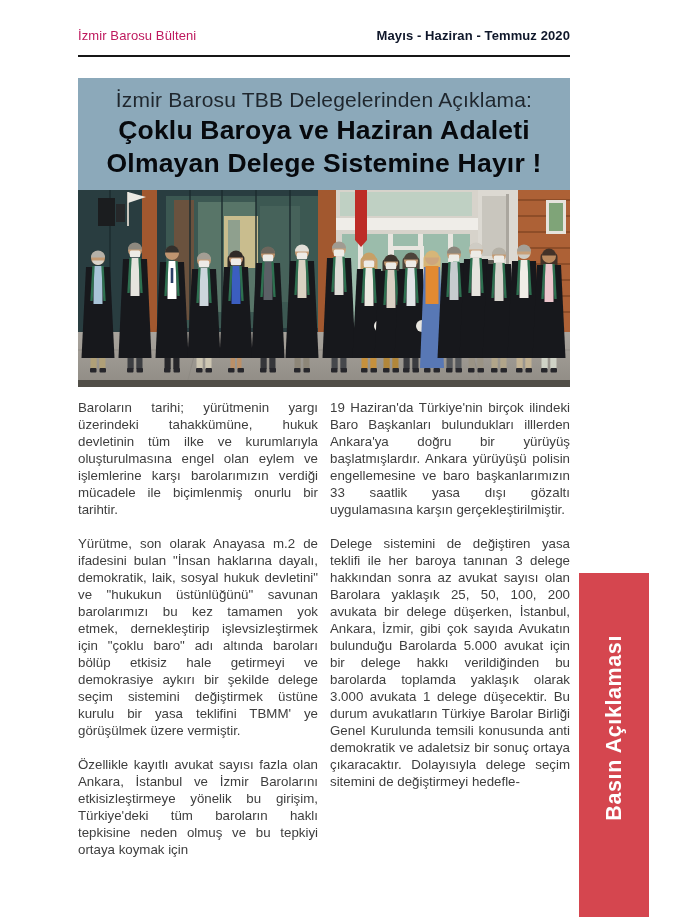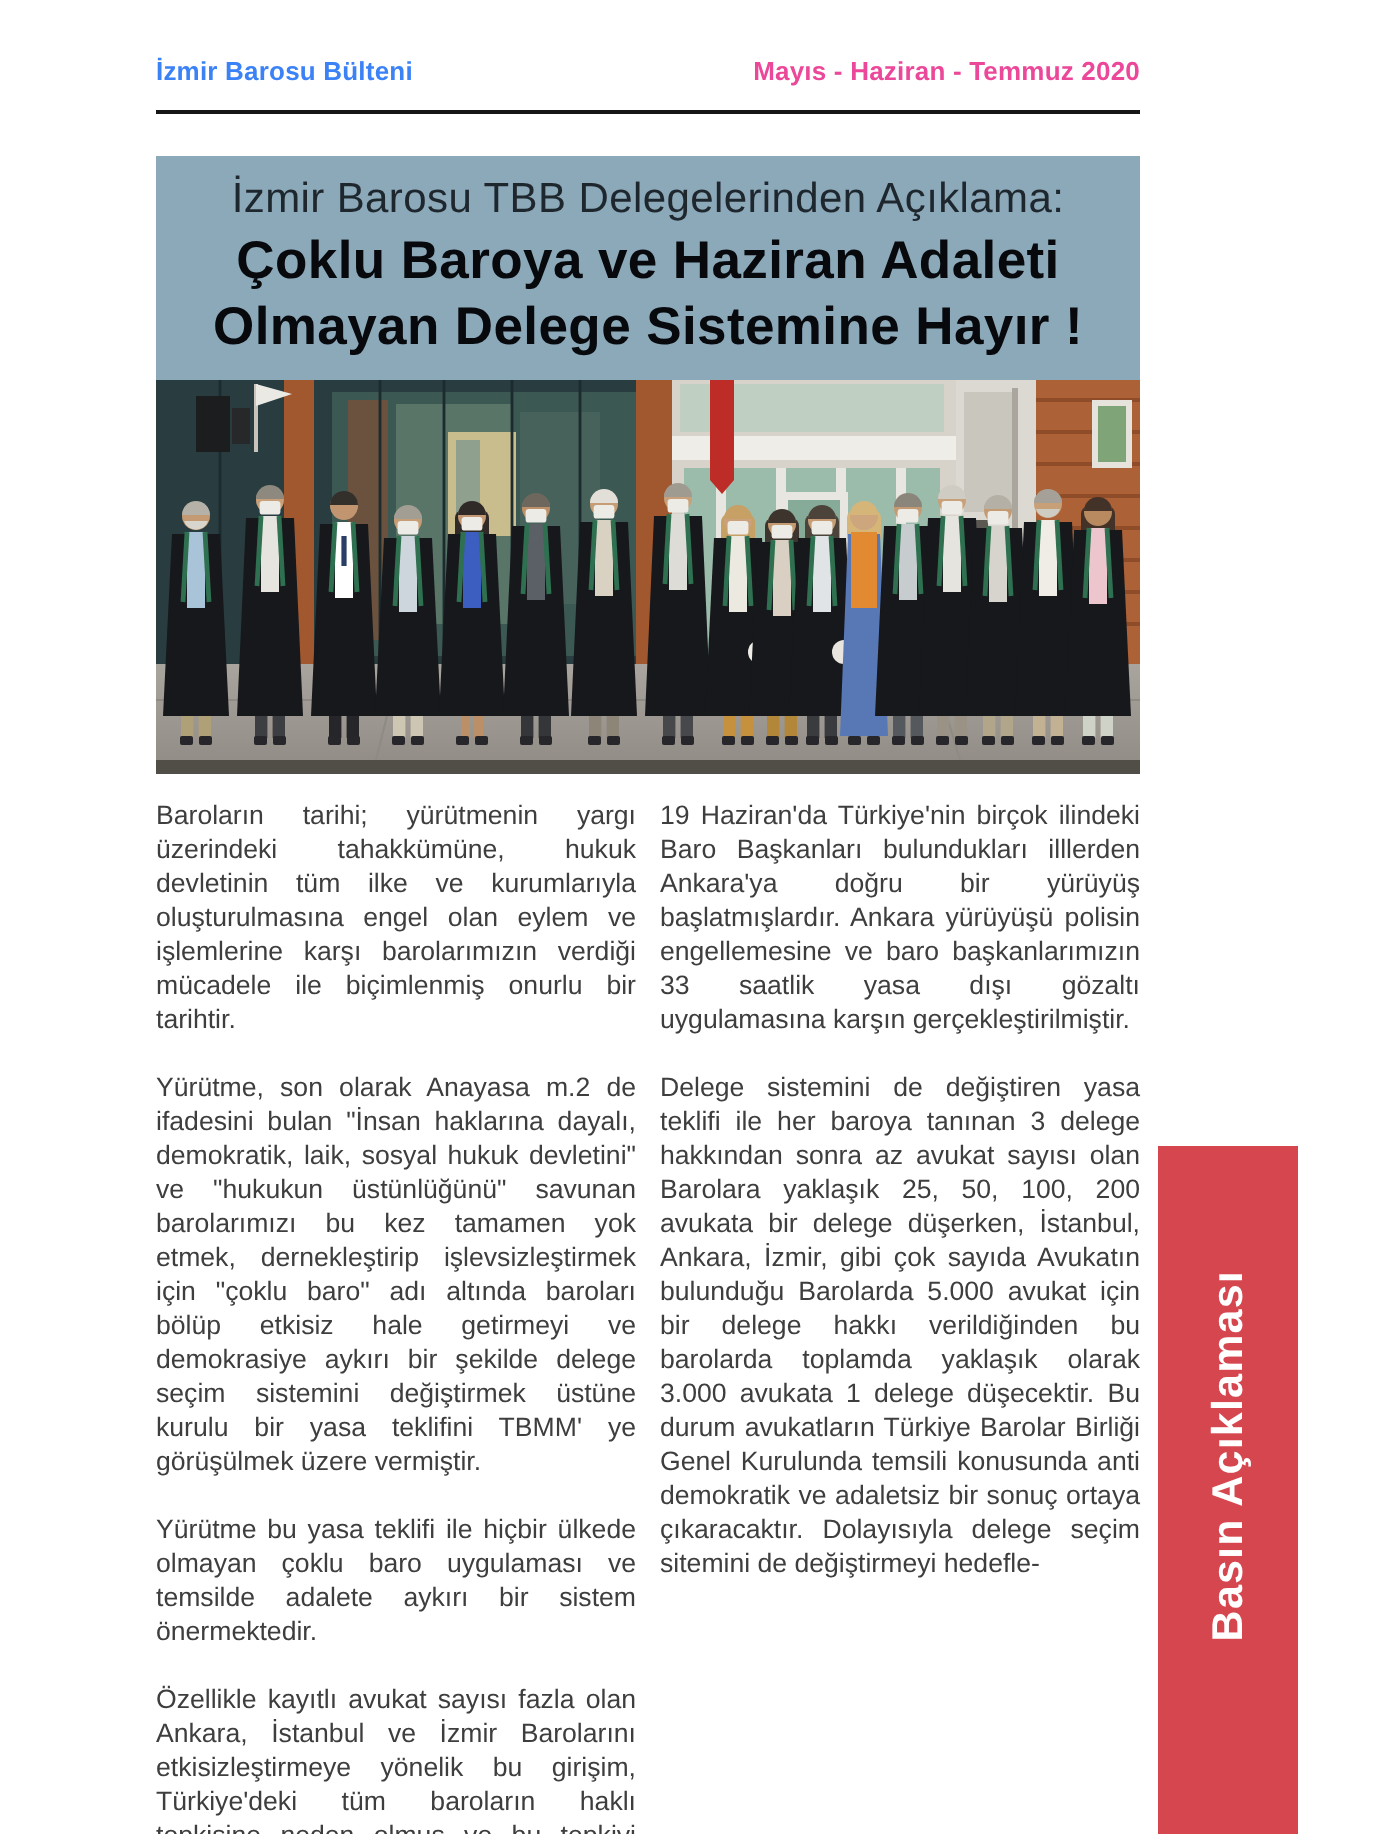--- a/index.html
+++ b/index.html
@@ -1,22 +1,22 @@
 <!DOCTYPE html>
 <html lang="tr" style="--title-box-bg: #8ca9ba; --sidebar-bg: #d5464f; --sidebar-text: #ffffff; --headline-text: #07090d; --body-text: #3e3e3e;"><head>
 <meta charset="utf-8">
 <style>
   html,body{margin:0;padding:0;}
   body{
     width:700px;height:917px;position:relative;overflow:hidden;
     background:#ffffff;
     font-family:"Liberation Sans","DejaVu Sans",sans-serif;
   }
-  .header-left{position:absolute;left:78px;top:28px;font-size:13px;font-weight:bold;color:#3b82f6;letter-spacing:.1px;}
-  .header-right{position:absolute;right:130px;top:28px;font-size:13px;font-weight:bold;color:#ec4899;letter-spacing:.1px;}
+  .header-left{position:absolute;left:78px;top:28px;font-size:13px;font-weight:normal;color:#be185d;letter-spacing:.1px;}
+  .header-right{position:absolute;right:130px;top:28px;font-size:13px;font-weight:bold;color:#0f172a;letter-spacing:.1px;}
   .header-rule{position:absolute;left:78px;top:55px;width:492px;height:2px;background:#161616;}
   .title-box{
     position:absolute;left:78px;top:78px;width:492px;height:133px;
     background:var(--title-box-bg,#8ca9ba);
     text-align:center;box-sizing:border-box;padding-top:7px;
   }
   .kicker{font-size:21px;color:#1f272e;letter-spacing:.2px;line-height:29px;}
   .headline{font-size:26.5px;font-weight:bold;color:var(--headline-text,#07090d);line-height:33px;letter-spacing:.2px;}
   .photo{position:absolute;left:78px;top:190px;width:492px;height:197px;overflow:hidden;background:#b9b2a7;}
   .article{position:absolute;left:78px;top:399px;width:492px;display:flex;gap:12px;}
@@ -351,21 +351,20 @@
           <rect x="1.5" y="178" width="6.5" height="4.5" rx="1" fill="#26262b"></rect>
         </g>
       </g>
   </svg>
 </div>
 
 <div class="article">
   <div class="col" id="col-left">
       <p>Baroların tarihi; yürütmenin yargı üzerindeki tahakkümüne, hukuk devletinin tüm ilke ve kurumlarıyla oluşturulmasına engel olan eylem ve işlemlerine karşı barolarımızın verdiği mücadele ile biçimlenmiş onurlu bir tarihtir.</p>
       <p>Yürütme, son olarak Anayasa m.2 de ifadesini bulan "İnsan haklarına dayalı, demokratik, laik, sosyal hukuk devletini" ve "hukukun üstünlüğünü" savunan barolarımızı bu kez tamamen yok etmek, dernekleştirip işlevsizleştirmek için "çoklu baro" adı altında baroları bölüp etkisiz hale getirmeyi ve demokrasiye aykırı bir şekilde delege seçim sistemini değiştirmek üstüne kurulu bir yasa teklifini TBMM' ye görüşülmek üzere vermiştir.</p>
-      <p>Yürütme bu yasa teklifi ile hiçbir ülkede olmayan çoklu baro uygulaması ve temsilde adalete aykırı bir sistem önermektedir.</p>
       <p>Özellikle kayıtlı avukat sayısı fazla olan Ankara, İstanbul ve İzmir Barolarını etkisizleştirmeye yönelik bu girişim, Türkiye'deki tüm baroların haklı tepkisine neden olmuş ve bu tepkiyi ortaya koymak için</p>
     </div>
   <div class="col" id="col-right">
       <p>19 Haziran'da Türkiye'nin birçok ilindeki Baro Başkanları bulundukları illlerden Ankara'ya doğru bir yürüyüş başlatmışlardır. Ankara yürüyüşü polisin engellemesine ve baro başkanlarımızın 33 saatlik yasa dışı gözaltı uygulamasına karşın gerçekleştirilmiştir.</p>
       <p>Delege sistemini de değiştiren yasa teklifi ile her baroya tanınan 3 delege hakkından sonra az avukat sayısı olan Barolara yaklaşık 25, 50, 100, 200 avukata bir delege düşerken, İstanbul, Ankara, İzmir, gibi çok sayıda Avukatın bulunduğu Barolarda 5.000 avukat için bir delege hakkı verildiğinden bu barolarda toplamda yaklaşık olarak 3.000 avukata 1 delege düşecektir. Bu durum avukatların Türkiye Barolar Birliği Genel Kurulunda temsili konusunda anti demokratik ve adaletsiz bir sonuç ortaya çıkaracaktır. Dolayısıyla delege seçim sitemini de değiştirmeyi hedefle-</p>
     </div>
 </div>
 
 <div class="sidebar">
   <span class="sidebar-label">Basın Açıklaması</span>

